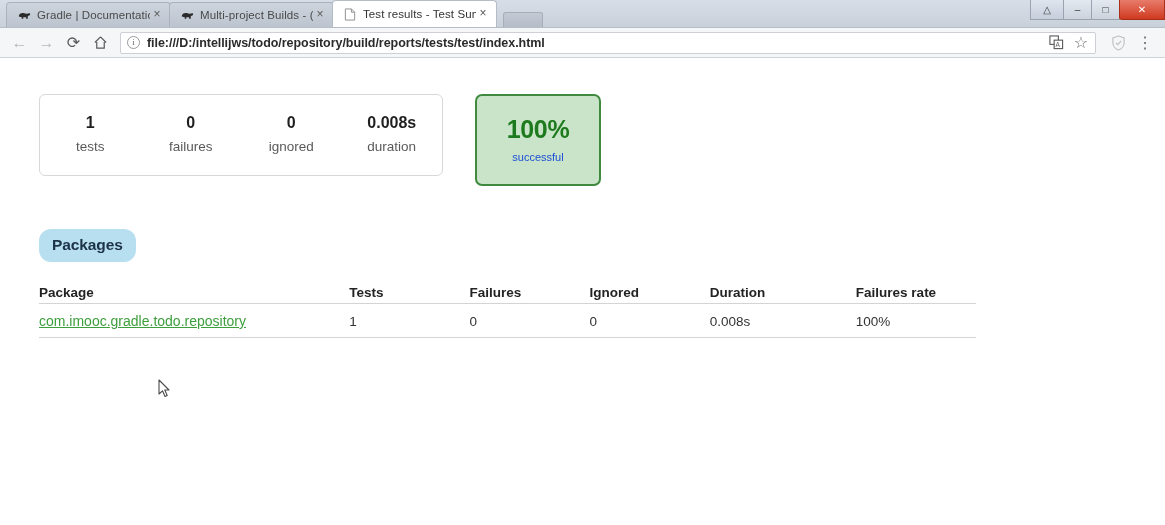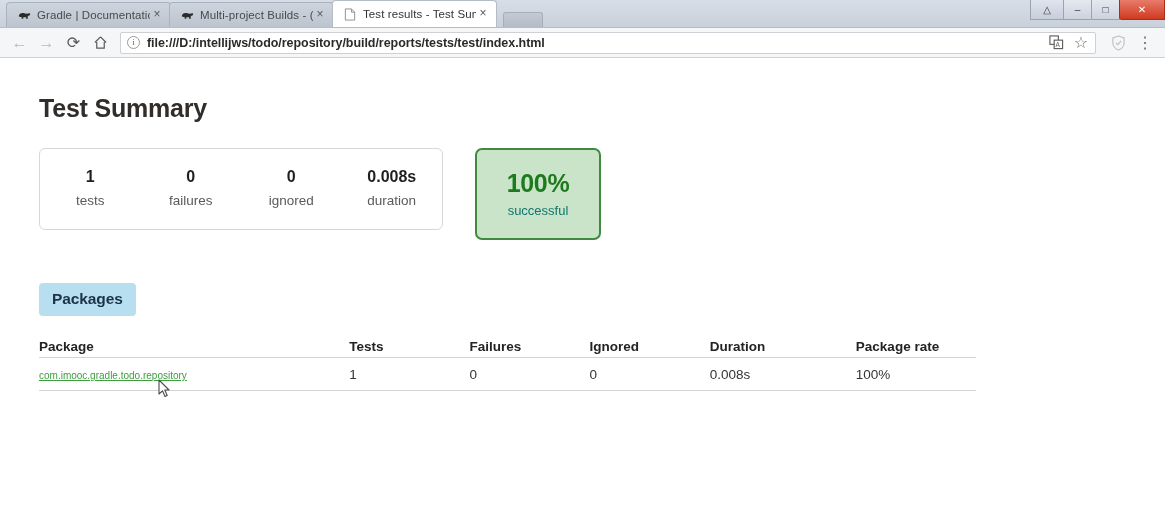--- a/index.html
+++ b/index.html
@@ -275,35 +275,35 @@
     justify-content: center;
   }
   .infobox-pct {
     font-size: 25px;
     font-weight: bold;
     color: #1d7a1d;
     line-height: 30px;
     letter-spacing: -0.3px;
   }
   .infobox-label {
-    font-size: 13px;
-    color: #0f766e;
+    font-size: 11px;
+    color: #1d4ed8;
     line-height: 20px;
     margin-top: 3px;
   }
 
   
   .report-tabs {
     display: flex;
     gap: 11px;
     margin-top: 43px;
   }
   .rtab {
     padding: 7px 13px 8px 13px;
-    border-radius: 4px;
+    border-radius: 12px;
     font-size: 15.5px;
     font-weight: bold;
     color: #2b3d4f;
     background: #ededed;
     cursor: pointer;
     letter-spacing: -0.1px;
   }
   .rtab.selected {
     background: #b7dff0;
     color: #1c3246;
@@ -330,21 +330,21 @@
     border-bottom: 1px solid #d4d4d4;
   }
   .col-pkg  { width: 310px; }
   .col-num  { width: 120px; }
   .col-dur  { width: 146px; }
   .col-succ { width: 120px; }
 
   a.pkg-link {
     color: #3c9e3c;
     text-decoration: underline;
-    font-size: 10px;
+    font-size: 14px;
   }
   .success-rate { color: #4a9e4a; }
 
   
   .cursor {
     position: absolute;
     left: 158px;
     top: 321px;
     width: 13px;
     height: 19px;
@@ -431,21 +431,20 @@
           <path d="M5.3 8.3 L7.2 10.2 L10.8 6.2" fill="none" stroke="#bfbfbf" stroke-width="1.3"></path>
         </svg>
       </span>
       <span class="tb-icon">⋮</span>
     </div>
   </div>
 
   <div class="page">
     <div class="content">
 
-      <h1 class="page-title">Test Summary</h1>
 
       <div class="summary-row">
 
         <div class="summary-box">
           <div class="stat">
             <div class="stat-value">1</div>
             <div class="stat-label">tests</div>
           </div>
           <div class="stat">
             <div class="stat-value">0</div>
@@ -473,21 +472,21 @@
       </div>
 
       <table class="results">
         <thead>
           <tr>
             <th class="col-pkg">Package</th>
             <th class="col-num">Tests</th>
             <th class="col-num">Failures</th>
             <th class="col-num">Ignored</th>
             <th class="col-dur">Duration</th>
-            <th class="col-succ">Package rate</th>
+            <th class="col-succ">Failures rate</th>
           </tr>
         </thead>
         <tbody>
           <tr>
             <td>
               <a class="pkg-link" href="#">com.imooc.gradle.todo.repository</a>
             </td>
             <td>1</td>
             <td>0</td>
             <td>0</td>

